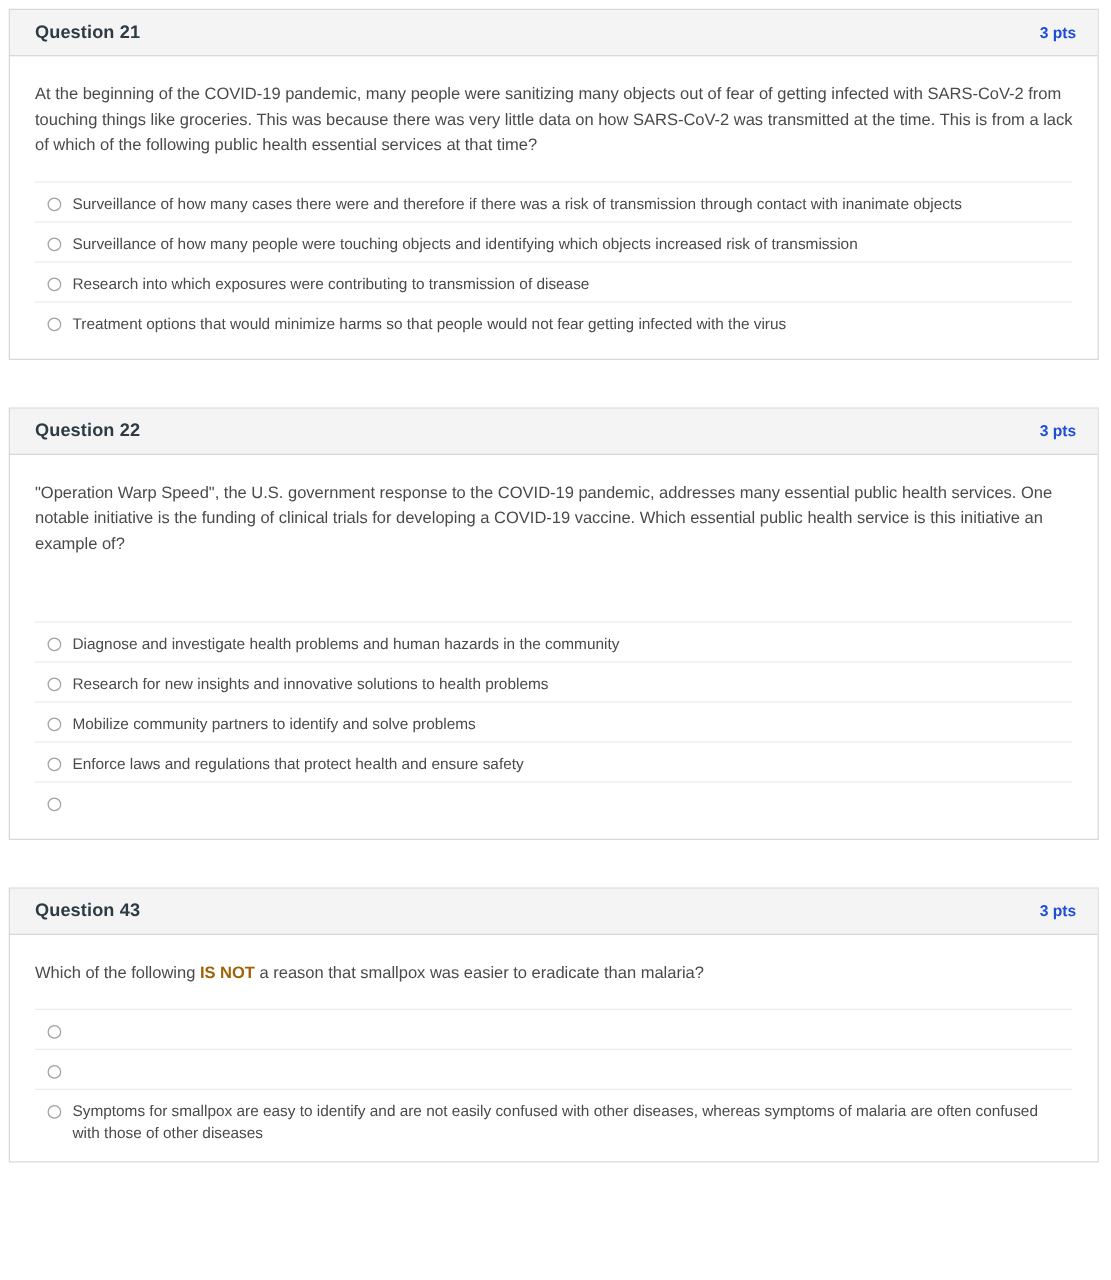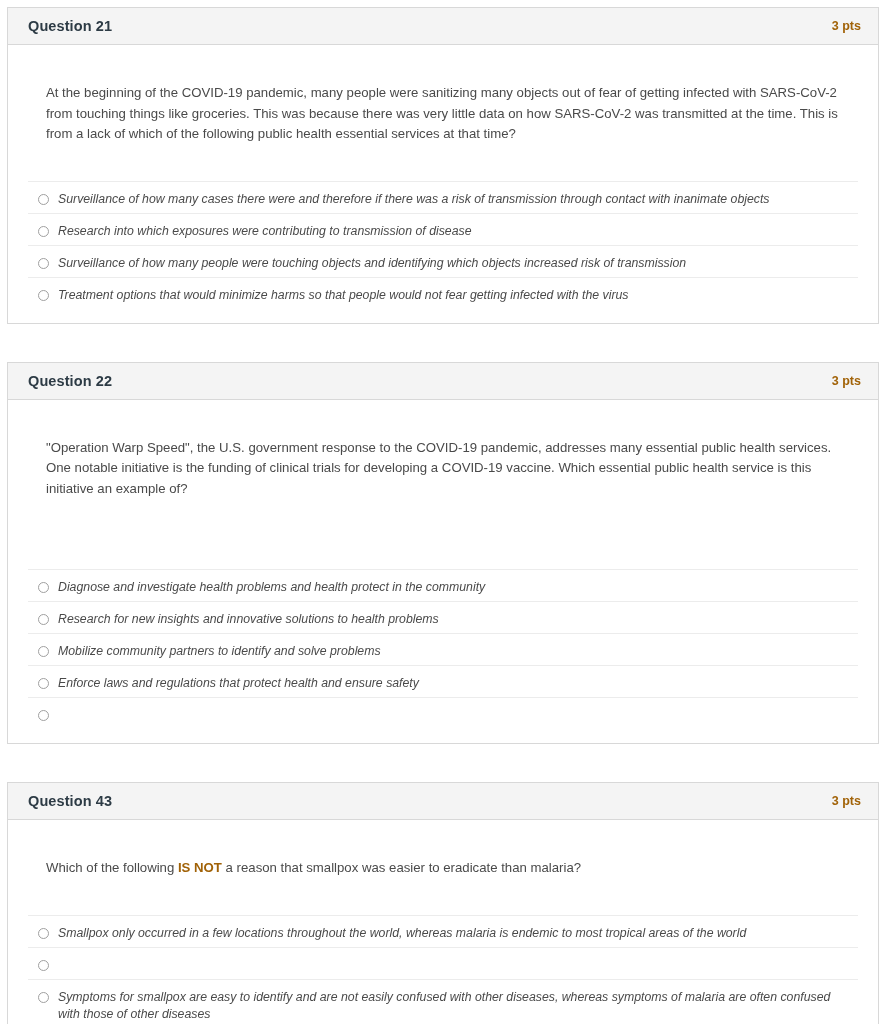--- a/index.html
+++ b/index.html
@@ -36,45 +36,44 @@
   }
   .question-name {
     font-size: 14.5px;
     font-weight: bold;
     color: #2d3b45;
     letter-spacing: 0.1px;
   }
   .question-points {
     font-size: 12.5px;
     font-weight: bold;
-    color: #a16207;
+    color: #1d4ed8;
   }
 
   .question-body {
     padding: 20px 20px 0 20px;
   }
   .question-text {
     font-size: 13.2px;
     line-height: 20.5px;
     color: #4a4a4a;
-    margin: 18px;
+    margin: 0;
     padding-bottom: 18px;
   }
   .question-text b { font-weight: bold; color: #a16207; }
 
   .answers {
     padding: 0 0 14px 0;
   }
   .answer-row {
     display: flex;
     align-items: flex-start;
     border-top: 1px solid #ececec;
     padding: 9px 8px 0 10px;
     min-height: 32px;
-    font-style: italic;
   }
   .answer-row:last-child { }
 
   .radio {
     flex: 0 0 auto;
     width: 11px;
     height: 11px;
     border: 1px solid #a0a0a0;
     border-radius: 50%;
     background: #fff;
@@ -100,45 +99,45 @@
   </div>
   <div class="question-body">
     <p class="question-text">At the beginning of the COVID-19 pandemic, many people were sanitizing many objects out of fear of getting infected with SARS-CoV-2 from touching things like groceries. This was because there was very little data on how SARS-CoV-2 was transmitted at the time. This is from a lack of which of the following public health essential services at that time?</p>
     <div class="answers">
       <div class="answer-row">
         <span class="radio"></span>
         <span class="answer-label">Surveillance of how many cases there were and therefore if there was a risk of transmission through contact with inanimate objects</span>
       </div>
       <div class="answer-row">
         <span class="radio"></span>
-        <span class="answer-label">Research into which exposures were contributing to transmission of disease</span>
+        <span class="answer-label">Surveillance of how many people were touching objects and identifying which objects increased risk of transmission</span>
       </div>
       <div class="answer-row">
         <span class="radio"></span>
-        <span class="answer-label">Surveillance of how many people were touching objects and identifying which objects increased risk of transmission</span>
+        <span class="answer-label">Research into which exposures were contributing to transmission of disease</span>
       </div>
       <div class="answer-row">
         <span class="radio"></span>
         <span class="answer-label">Treatment options that would minimize harms so that people would not fear getting infected with the virus</span>
       </div>
     </div>
   </div>
 </div>
 
 <div class="question-card tall-gap">
   <div class="question-header">
     <span class="question-name">Question 22</span>
     <span class="question-points">3 pts</span>
   </div>
   <div class="question-body">
     <p class="question-text">"Operation Warp Speed", the U.S. government response to the COVID-19 pandemic, addresses many essential public health services. One notable initiative is the funding of clinical trials for developing a COVID-19 vaccine. Which essential public health service is this initiative an example of?</p>
     <div class="answers">
       <div class="answer-row">
         <span class="radio"></span>
-        <span class="answer-label">Diagnose and investigate health problems and health protect in the community</span>
+        <span class="answer-label">Diagnose and investigate health problems and human hazards in the community</span>
       </div>
       <div class="answer-row">
         <span class="radio"></span>
         <span class="answer-label">Research for new insights and innovative solutions to health problems</span>
       </div>
       <div class="answer-row">
         <span class="radio"></span>
         <span class="answer-label">Mobilize community partners to identify and solve problems</span>
       </div>
       <div class="answer-row">
@@ -155,21 +154,20 @@
 <div class="question-card">
   <div class="question-header">
     <span class="question-name">Question 43</span>
     <span class="question-points">3 pts</span>
   </div>
   <div class="question-body">
     <p class="question-text"><span>Which of the following </span><b>IS NOT</b><span> a reason that smallpox was easier to eradicate than malaria?</span></p>
     <div class="answers">
       <div class="answer-row">
         <span class="radio"></span>
-        <span class="answer-label">Smallpox only occurred in a few locations throughout the world, whereas malaria is endemic to most tropical areas of the world</span>
       </div>
       <div class="answer-row">
         <span class="radio"></span>
       </div>
       <div class="answer-row">
         <span class="radio"></span>
         <span class="answer-label">Symptoms for smallpox are easy to identify and are not easily confused with other diseases, whereas symptoms of malaria are often confused with those of other diseases</span>
       </div>
     </div>
   </div>

